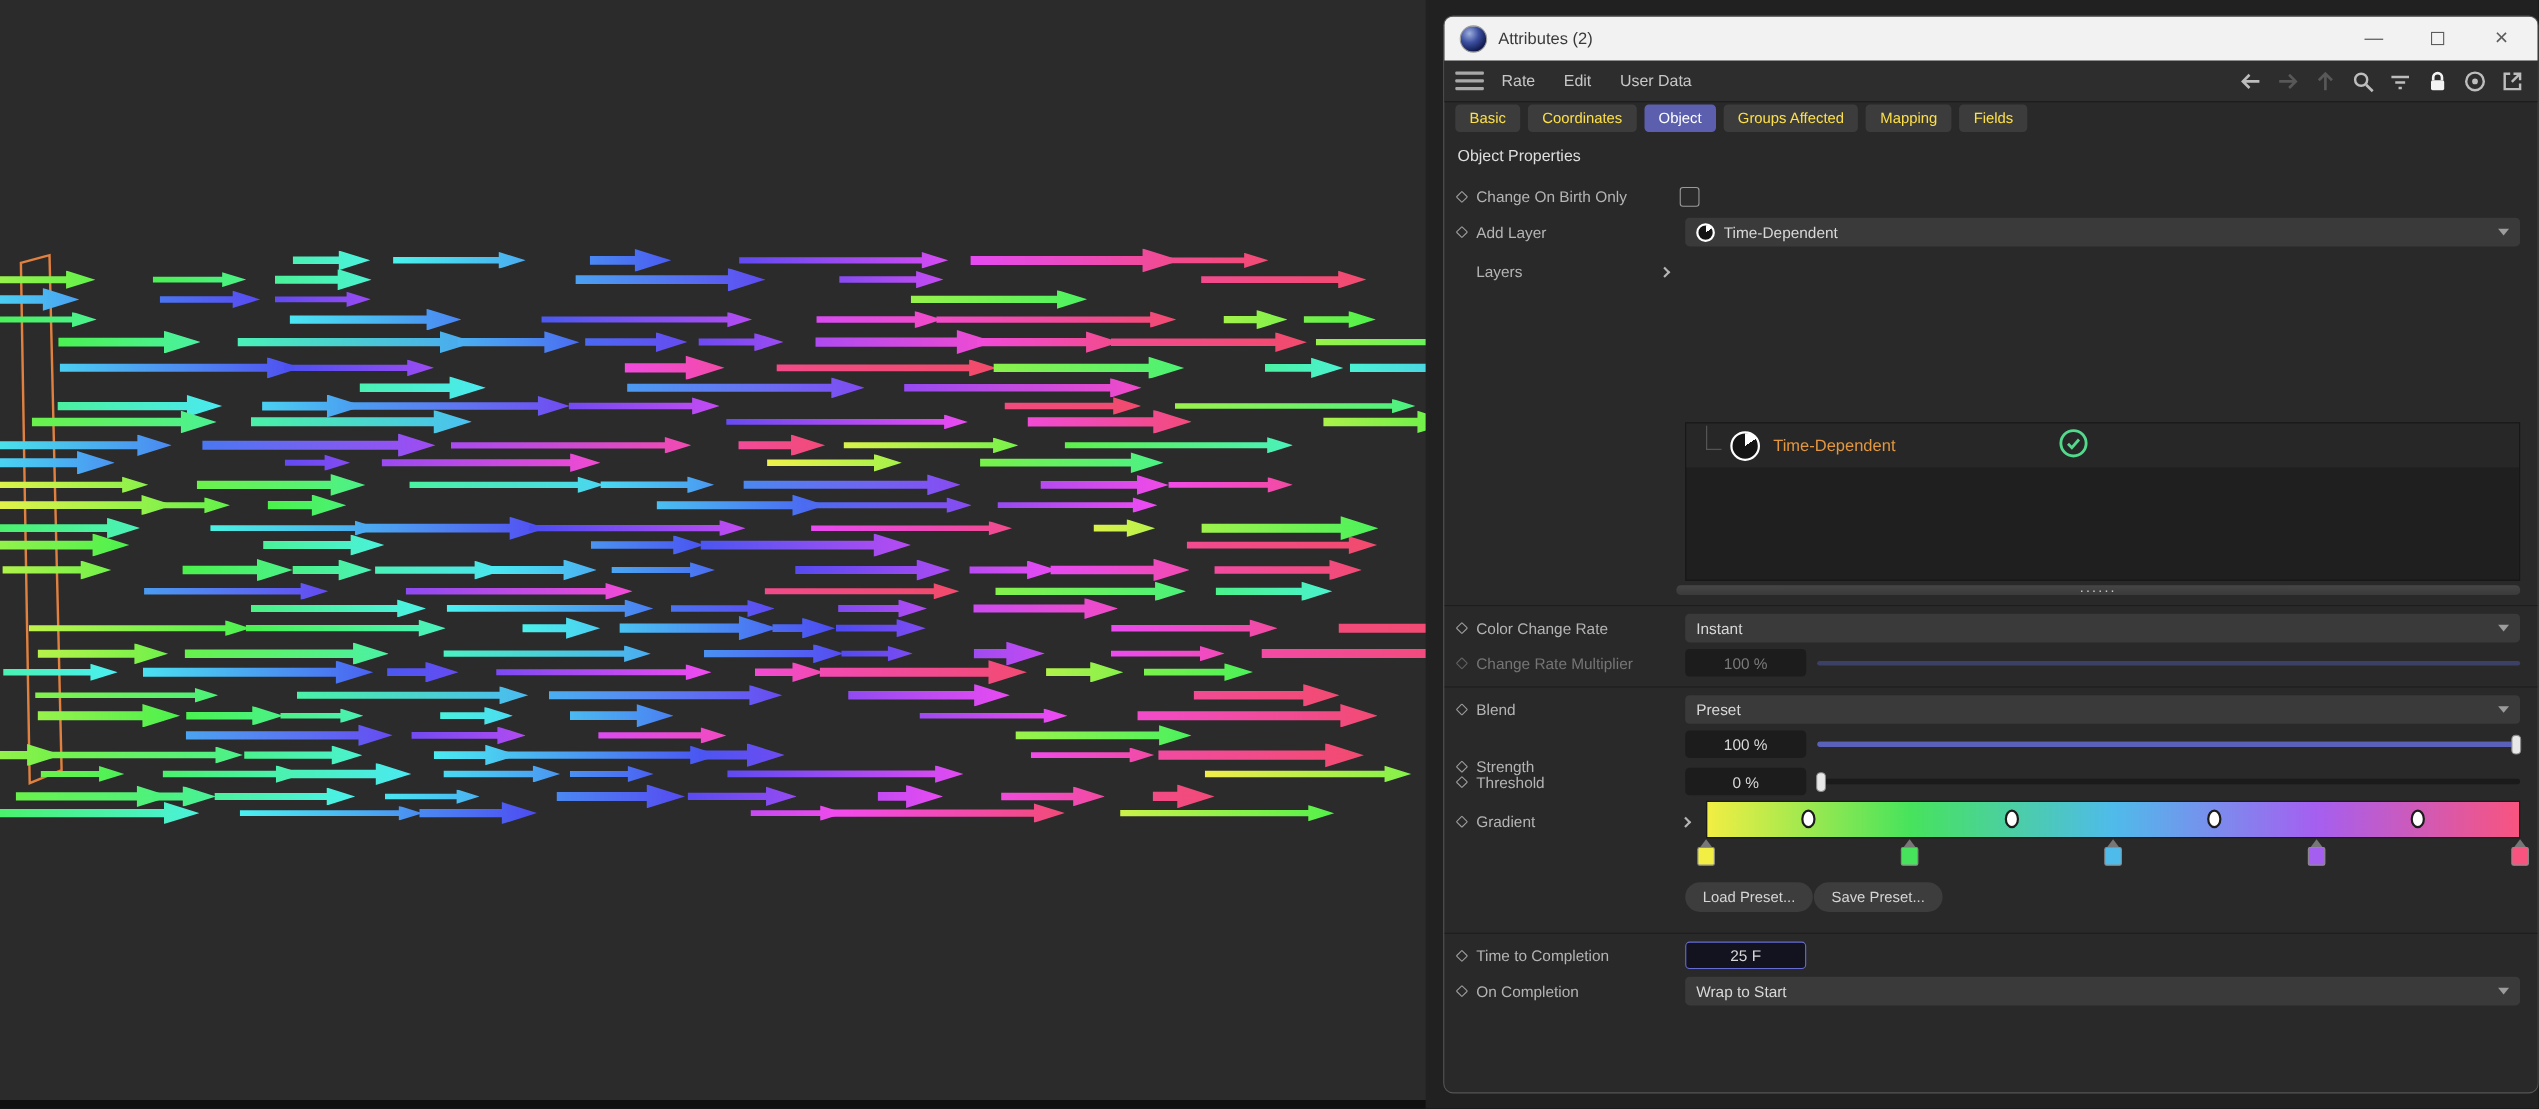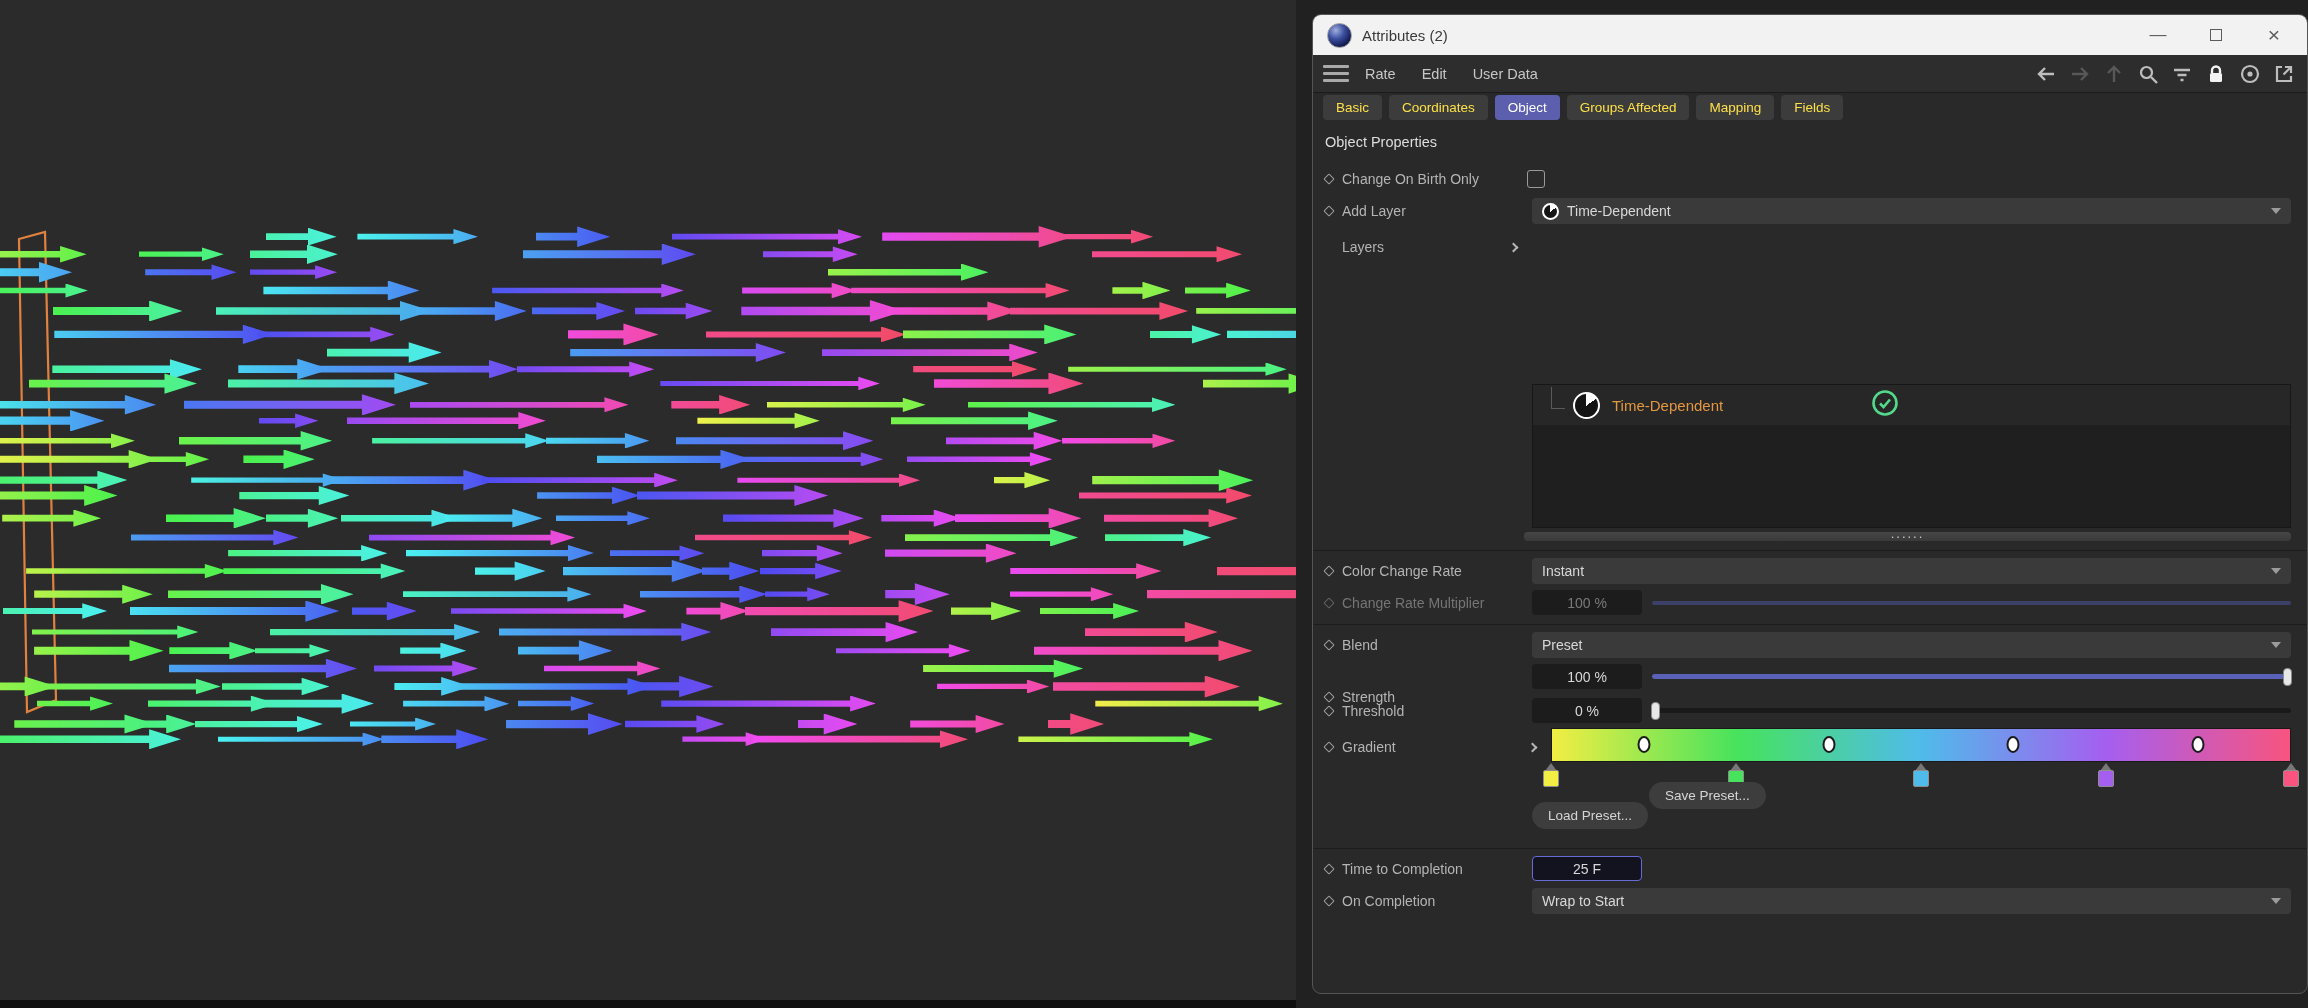--- a/index.html
+++ b/index.html
@@ -494,21 +494,21 @@
             <span class="tri"></span>
             <span class="sq" style="background:#a55ff0;"></span>
           </div>
           <div class="knot" style="left: 978px;">
             <span class="tri"></span>
             <span class="sq" style="background:#f8547f;"></span>
           </div>
         </div>
 
       <div class="pill-btn" style="left:219px; top:676px;">Load Preset...</div>
-      <div class="pill-btn" style="left:336px; top:656px;">Save Preset...</div>
+      <div class="pill-btn" style="left:336px; top:676px;">Save Preset...</div>
 
       <div class="divider" style="top:722px;"></div>
 
       <div class="row-label" style="top:730px;">
         <span class="diamond"></span>
         <span>Time to Completion</span>
       </div>
       <div class="numfield focused" style="top:730px;">
         <span>25 F</span>
       </div>

